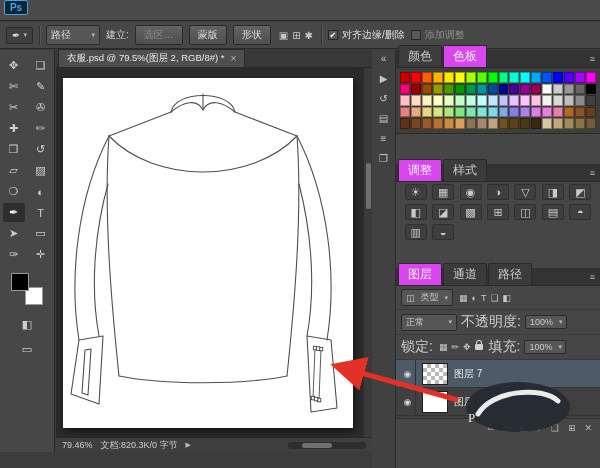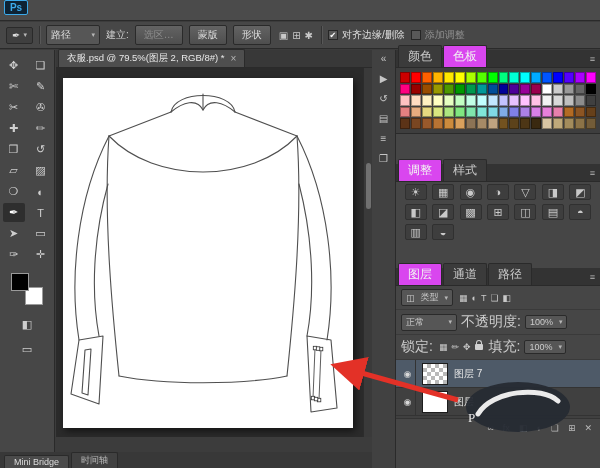--- a/index.html
+++ b/index.html
@@ -225,25 +225,29 @@
           <rect x="254.3" y="320.3" width="3.5" height="3.5"></rect>
           <rect x="251.3" y="319.3" width="3.5" height="3.5"></rect>
         </g>
       </svg>
     </div>
     <div class="vscroll">
       <div class="vhandle"></div>
     </div>
   </div>
 
-
-  <div class="bottomstrip" id="bottom-tabs">
-      <span class="bstab">Mini Bridge</span>
-      <span class="bstab dim">时间轴</span>
-    </div>
+  <div class="statusbar">
+    <span>79.46%</span>
+    <span>文档:820.3K/0 字节</span>
+    <span class="sarrow">▶</span>
+    <div class="hscroll">
+      <div class="hhandle"></div>
+    </div>
+  </div>
+
 
   <div class="iconstrip" id="strip-icons">
       <span class="stripicon">«</span>
       <span class="stripicon">▶</span>
       <span class="stripicon">↺</span>
       <span class="stripicon">▤</span>
       <span class="stripicon">≡</span>
       <span class="stripicon">❐</span>
     </div>
 

